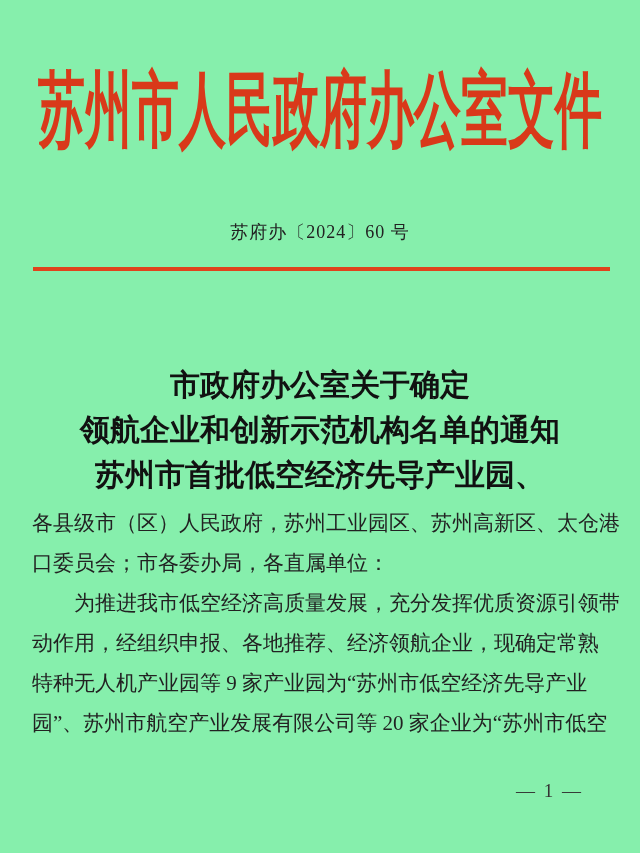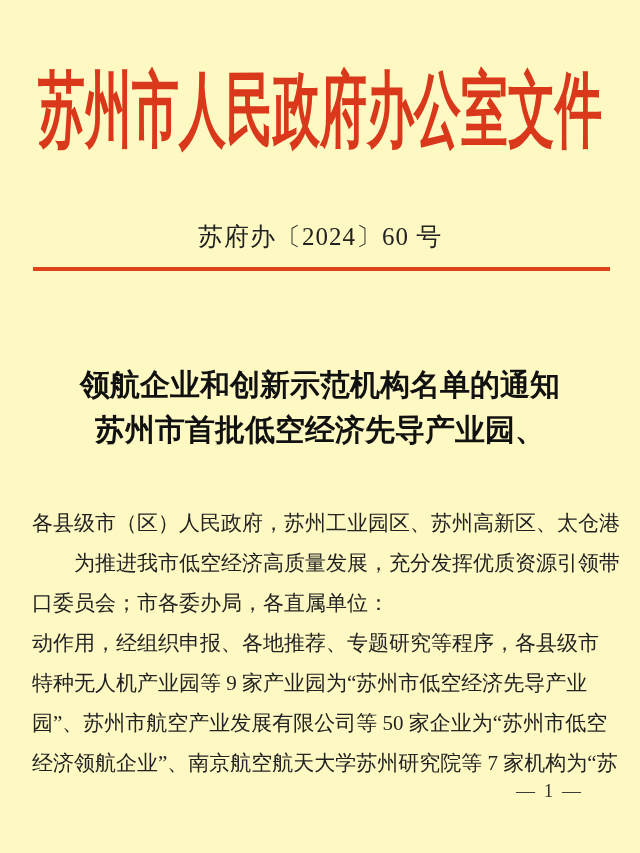--- a/index.html
+++ b/index.html
@@ -5,21 +5,21 @@
   :root{
     --red:#d9391a;
     --divider-red:#e0431c;
     --text:#1f1f1f;
   }
   html,body{margin:0;padding:0;background:#ffffff;}
   .page{
     position:relative;
     width:640px;
     height:853px;
-    background:#fef9c3;
+    background:#86efac;
     overflow:hidden;
     font-family:"Liberation Serif","DejaVu Serif",serif;
     color:var(--text);
   }
   .header{
     position:absolute;
     top:70px;
     left:0;
     width:100%;
     text-align:center;
@@ -34,21 +34,21 @@
     transform:scaleY(1.75);
     transform-origin:center top;
     letter-spacing:0px;
   }
   .doc-number{
     position:absolute;
     top:220px;
     left:0;
     width:100%;
     text-align:center;
-    font-size:25px;
+    font-size:18px;
     letter-spacing:1px;
     color:#222;
   }
   .divider{
     position:absolute;
     top:267px;
     left:33px;
     width:577px;
     height:4px;
     background:var(--divider-red);
@@ -96,29 +96,29 @@
 
   <div class="header">
     <span class="stretch">苏州市人民政府办公室文件</span>
   </div>
 
   <div class="doc-number">苏府办〔2024〕60 号</div>
 
   <div class="divider"></div>
 
   <div class="title">
+    <div>市政府办公室关于确定</div>
     <div>领航企业和创新示范机构名单的通知</div>
     <div>苏州市首批低空经济先导产业园、</div>
   </div>
 
   <div class="body-text">
     <div class="line">各县级市（区）人民政府，苏州工业园区、苏州高新区、太仓港</div>
+    <div class="line">口委员会；市各委办局，各直属单位：</div>
     <div class="line indent">为推进我市低空经济高质量发展，充分发挥优质资源引领带</div>
-    <div class="line">口委员会；市各委办局，各直属单位：</div>
-    <div class="line">动作用，经组织申报、各地推荐、专题研究等程序，各县级市</div>
+    <div class="line">动作用，经组织申报、各地推荐、经济领航企业，现确定常熟</div>
     <div class="line">特种无人机产业园等 9 家产业园为“苏州市低空经济先导产业</div>
-    <div class="line">园”、苏州市航空产业发展有限公司等 50 家企业为“苏州市低空</div>
-    <div class="line">经济领航企业”、南京航空航天大学苏州研究院等 7 家机构为“苏</div>
+    <div class="line">园”、苏州市航空产业发展有限公司等 20 家企业为“苏州市低空</div>
   </div>
 
   <div class="page-number">— 1 —</div>
 
 </div>
 
 </body></html>

